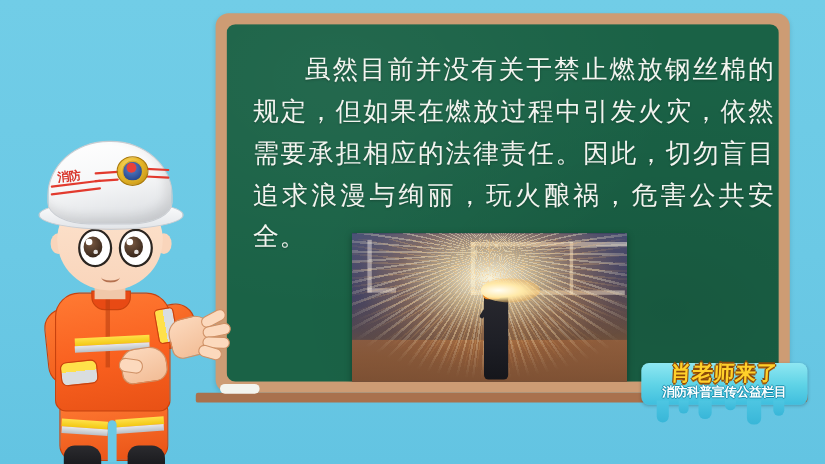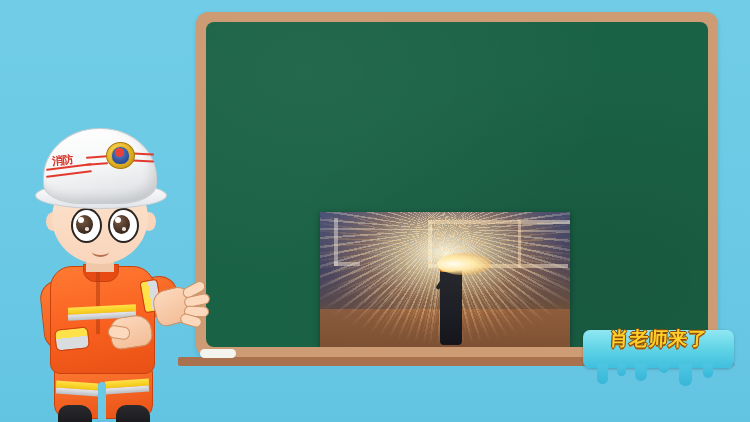--- a/index.html
+++ b/index.html
@@ -385,20 +385,21 @@
 </head>
 <body>
 
 <div id="stage">
 
   <div class="bg-sky"></div>
 
   <div class="board-frame">
     <div class="board-surface">
 
+      <div class="board-text">虽然目前并没有关于禁止燃放钢丝棉的规定，但如果在燃放过程中引发火灾，依然需要承担相应的法律责任。因此，切勿盲目追求浪漫与绚丽，玩火酿祸，危害公共安全。</div>
 
       <div class="video-wrap">
         <div class="vid-sky"></div>
         <div class="vid-floor"></div>
 
         <div class="vid-wallpost" style="left:14px; top:6px; width:4px; height:48px;"></div>
         <div class="vid-wallpost" style="left:14px; top:50px; width:26px; height:4px;"></div>
 
         <div class="vid-frame-line" style="left:108px; top:8px; width:146px; height:4px;"></div>
         <div class="vid-frame-line" style="left:108px; top:8px; width:4px; height:48px;"></div>
@@ -486,15 +487,16 @@
 
   <div class="logo">
     <div class="logo-plate"></div>
     <div class="drip" style="left:14px; width:11px; height:20px;"></div>
     <div class="drip" style="left:34px; width:9px; height:12px;"></div>
     <div class="drip" style="left:52px; width:12px; height:17px;"></div>
     <div class="drip" style="left:76px; width:10px; height:9px;"></div>
     <div class="drip" style="left:96px; width:13px; height:22px;"></div>
     <div class="drip" style="left:120px; width:10px; height:14px;"></div>
     <div class="logo-title">肖老师来了</div>
+    <div class="logo-sub">消防科普宣传公益栏目</div>
   </div>
 
 </div>
 
 </body></html>

